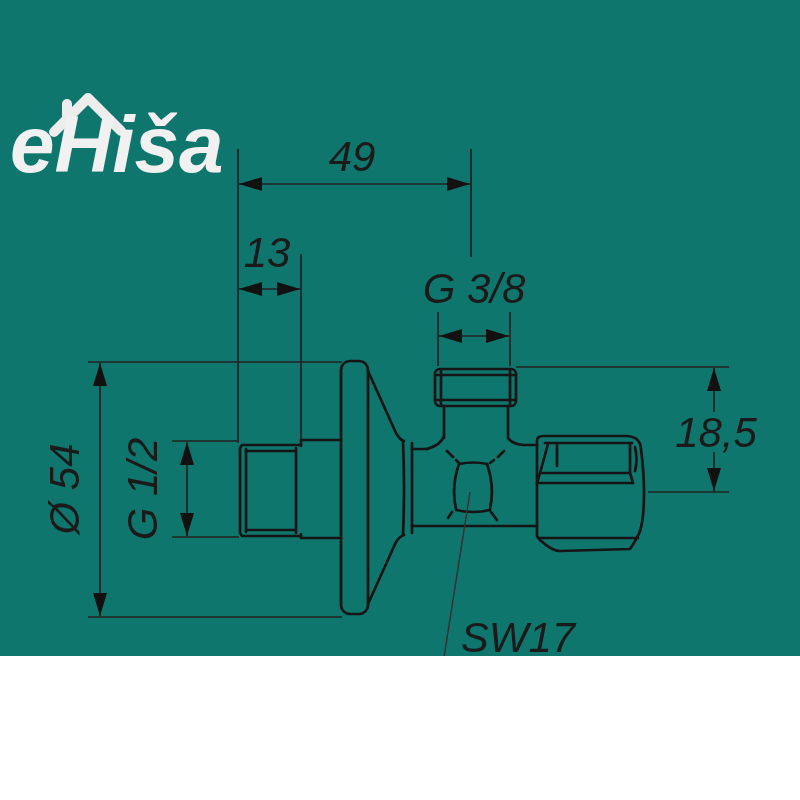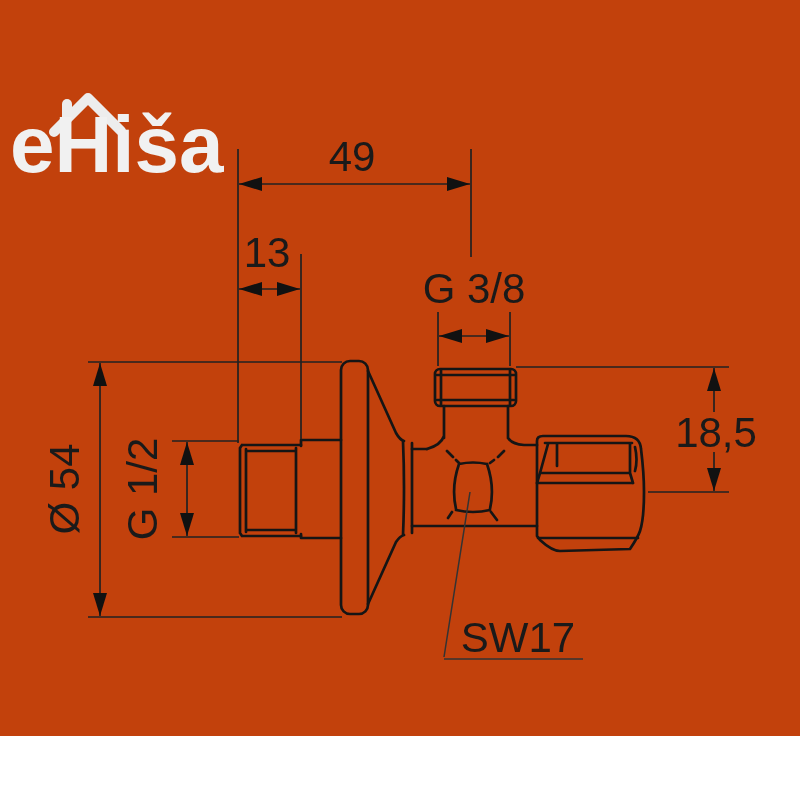--- a/index.html
+++ b/index.html
@@ -1,21 +1,22 @@
 <!DOCTYPE html>
 <html><head>
 <meta charset="utf-8">
 <style>
   html,body{margin:0;padding:0;background:#ffffff;}
   .canvas{
     position:relative;
-    width:800px;height:736px;
-    background:#c2410c;
+    width:800px;height:656px;
+    background:#0f766e;
     font-family:"Liberation Sans", sans-serif;
     overflow:hidden;
+    font-style:italic;
   }
   svg{display:block;}
   .outline{stroke:#151515;stroke-width:2.7;fill:none;stroke-linecap:round;stroke-linejoin:round;}
   .dimline{stroke:#222222;stroke-width:1.7;fill:none;stroke-linecap:butt;}
   .leader{stroke:#333333;stroke-width:1.5;fill:none;}
   .arrow{fill:#111111;stroke:none;}
   .dimtext{font-family:"Liberation Sans", sans-serif;font-size:42px;fill:#1a1a1a;}
   .wm-text{font-family:"Liberation Sans", sans-serif;font-size:80px;font-weight:bold;fill:#f1f1f1;}
   .wm-roof{stroke:#ededed;stroke-width:10;fill:none;stroke-linecap:round;stroke-linejoin:round;}
 </style>

